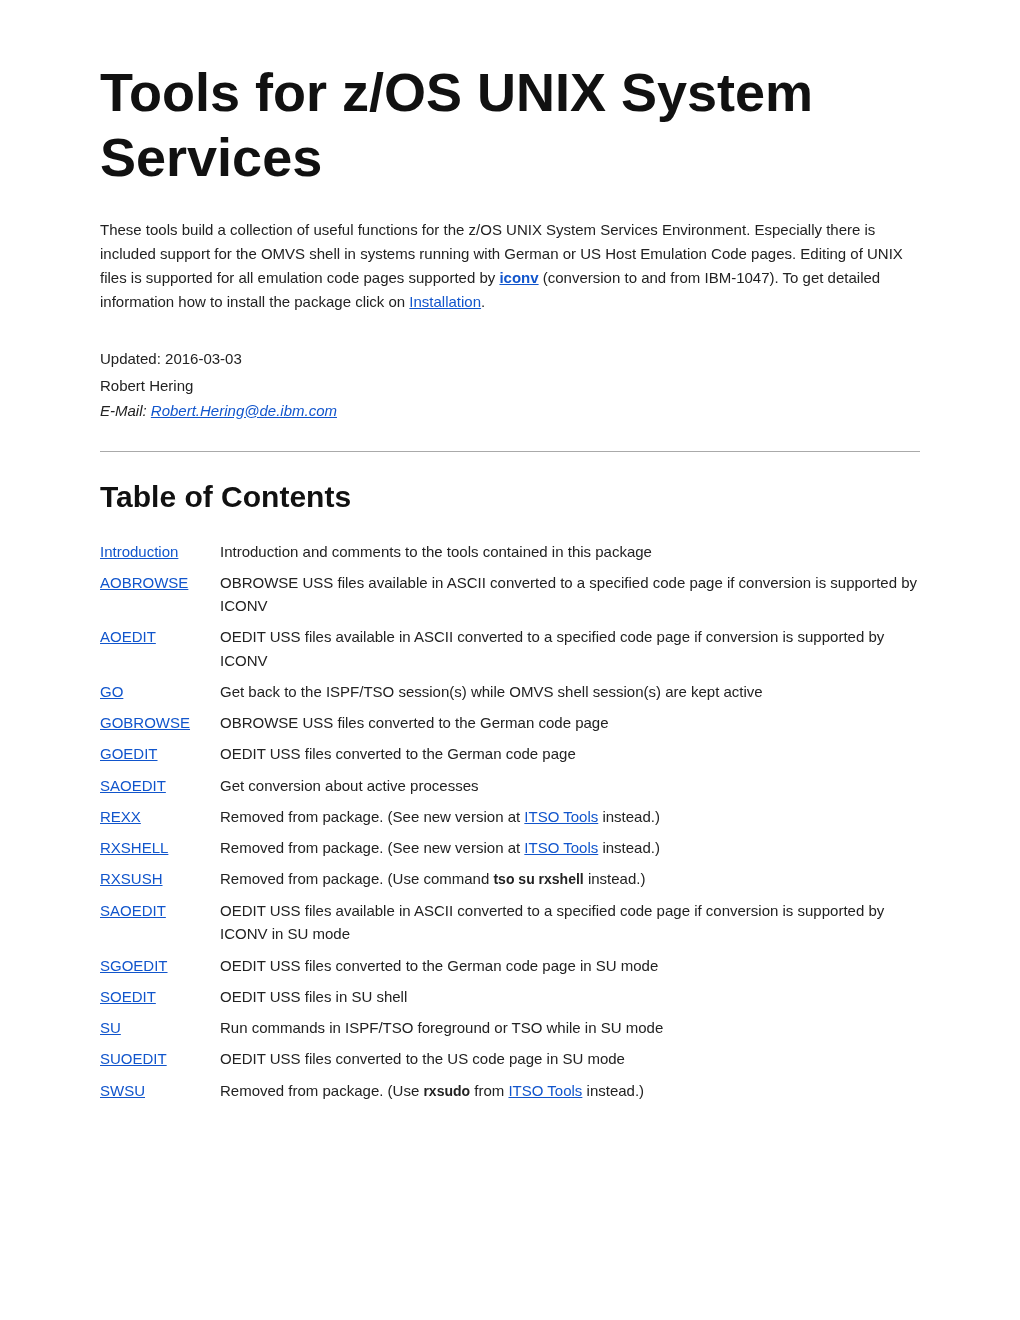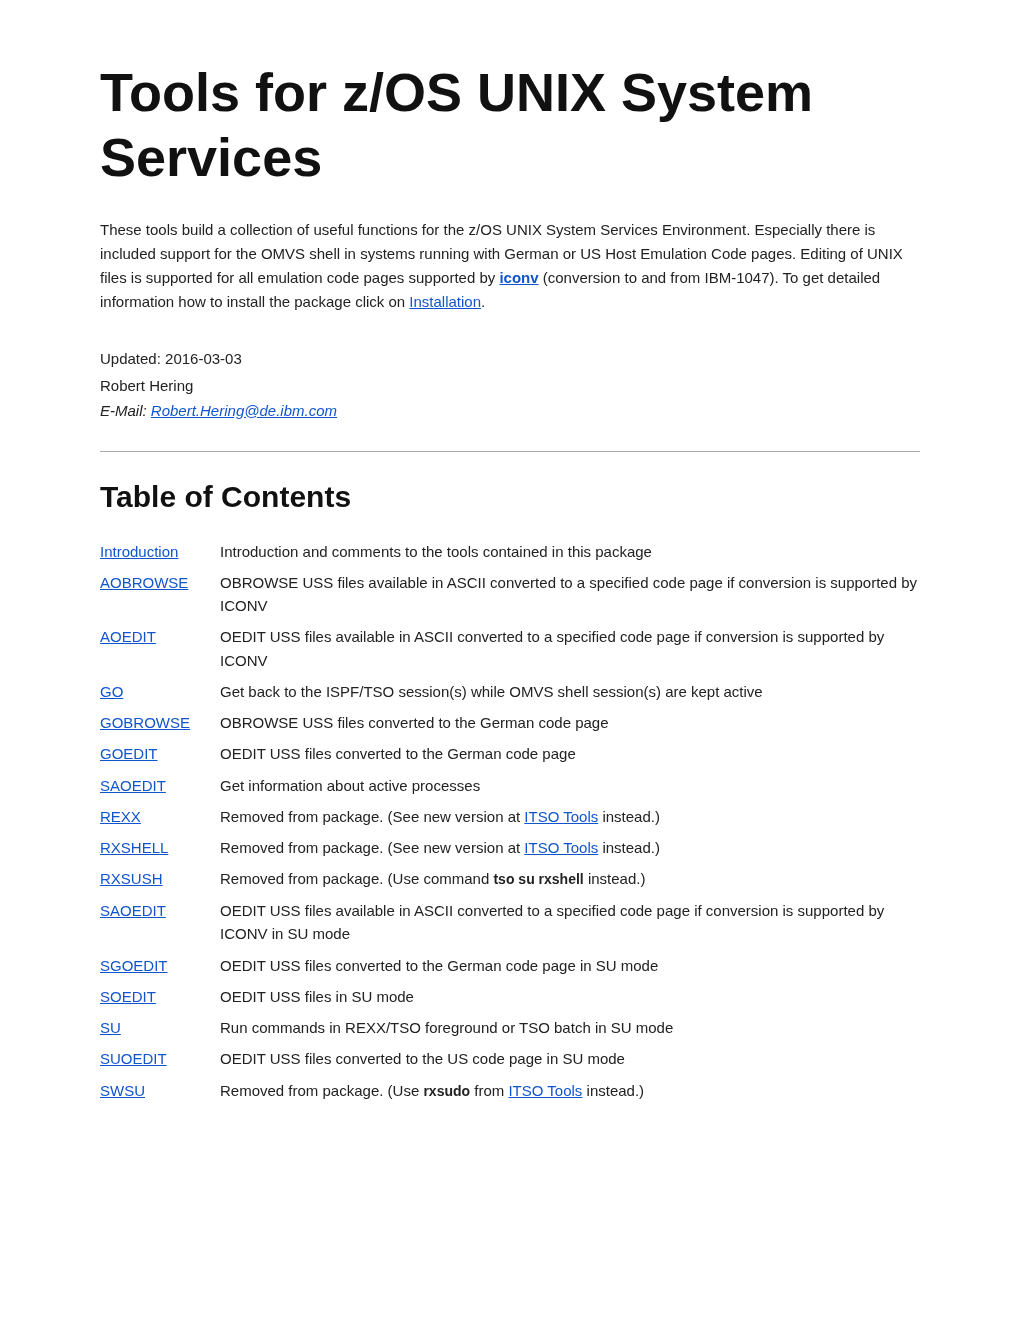--- a/index.html
+++ b/index.html
@@ -144,21 +144,21 @@
       <tr>
         <td class="toc-link-cell"><a class="link" href="#gobrowse">GOBROWSE</a></td>
         <td class="toc-desc-cell">OBROWSE USS files converted to the German code page</td>
       </tr>
       <tr>
         <td class="toc-link-cell"><a class="link" href="#goedit">GOEDIT</a></td>
         <td class="toc-desc-cell">OEDIT USS files converted to the German code page</td>
       </tr>
       <tr>
         <td class="toc-link-cell"><a class="link" href="#psinfo">SAOEDIT</a></td>
-        <td class="toc-desc-cell">Get information about active processes</td>
+        <td class="toc-desc-cell">Get conversion about active processes</td>
       </tr>
       <tr>
         <td class="toc-link-cell"><a class="link" href="#rexx">REXX</a></td>
         <td class="toc-desc-cell">Removed from package. (See new version at <a class="link" href="#itsotools">ITSO Tools</a> instead.)</td>
       </tr>
       <tr>
         <td class="toc-link-cell"><a class="link" href="#rxshell">RXSHELL</a></td>
         <td class="toc-desc-cell">Removed from package. (See new version at <a class="link" href="#itsotools">ITSO Tools</a> instead.)</td>
       </tr>
       <tr>
@@ -168,25 +168,25 @@
       <tr>
         <td class="toc-link-cell"><a class="link" href="#saoedit">SAOEDIT</a></td>
         <td class="toc-desc-cell">OEDIT USS files available in ASCII converted to a specified code page if conversion is supported by ICONV in SU mode</td>
       </tr>
       <tr>
         <td class="toc-link-cell"><a class="link" href="#sgoedit">SGOEDIT</a></td>
         <td class="toc-desc-cell">OEDIT USS files converted to the German code page in SU mode</td>
       </tr>
       <tr>
         <td class="toc-link-cell"><a class="link" href="#soedit">SOEDIT</a></td>
-        <td class="toc-desc-cell">OEDIT USS files in SU mode</td>
+        <td class="toc-desc-cell">OEDIT USS files in SU shell</td>
       </tr>
       <tr>
         <td class="toc-link-cell"><a class="link" href="#su">SU</a></td>
-        <td class="toc-desc-cell">Run commands in REXX/TSO foreground or TSO batch in SU mode</td>
+        <td class="toc-desc-cell">Run commands in ISPF/TSO foreground or TSO while in SU mode</td>
       </tr>
       <tr>
         <td class="toc-link-cell"><a class="link" href="#suoedit">SUOEDIT</a></td>
         <td class="toc-desc-cell">OEDIT USS files converted to the US code page in SU mode</td>
       </tr>
       <tr>
         <td class="toc-link-cell"><a class="link" href="#swsu">SWSU</a></td>
         <td class="toc-desc-cell">Removed from package. (Use <code>rxsudo</code> from <a class="link" href="#itsotools">ITSO Tools</a> instead.)</td>
       </tr>
     </tbody>

